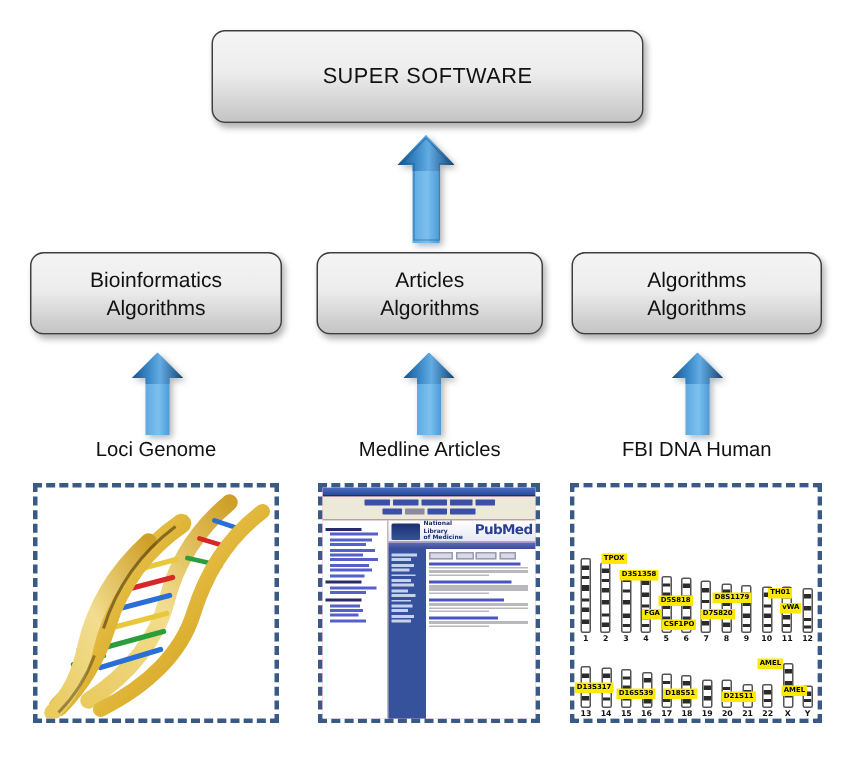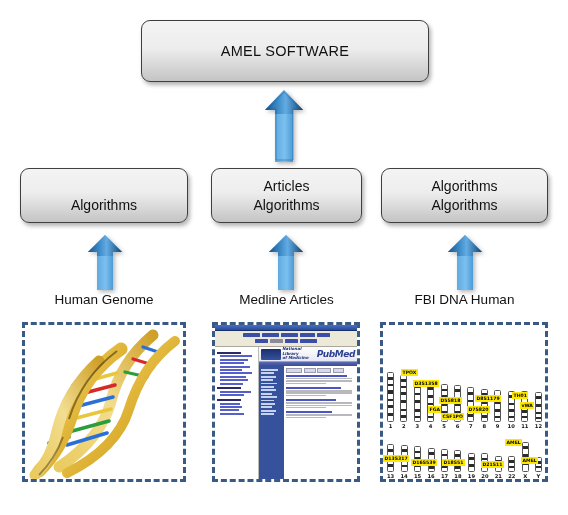--- a/index.html
+++ b/index.html
@@ -149,21 +149,20 @@
     z-index: 5;
     line-height: 1.25;
   }
 
   
   .browser {
     width: 100%; height: 100%;
     background: #ec4899;
     position: relative;
     font-size: 3px;
-    font-style: italic;
   }
   .br-titlebar {
     height: 5px;
     background: linear-gradient(to bottom,#4a6fc4,#2a4a9a);
     border-bottom: 0.5px solid #17306e;
   }
   .br-toolbar {
     height: 16px;
     background: #ece9d8;
     border-bottom: 0.5px solid #aaa79c;
@@ -253,21 +252,21 @@
   .res-ctl { height: 3px; background: #d9d9e8; border: 0.4px solid #9b9bb0; }
   .res-item { margin-bottom: 3.2px; }
   .res-title { height: 2px; width: 88%; background: #4a55c0; margin-bottom: 1px; }
   .res-line { height: 1.4px; width: 95%; background: #b9b9bd; margin: 0.9px 0; }
   .res-line.short { width: 58%; }
 </style>
 </head>
 <body>
 
 <div class="box" id="super-software-box">
-  <span class="box-label">AMEL SOFTWARE</span>
+  <span class="box-label">SUPER SOFTWARE</span>
 </div>
 
 <svg class="arrow" id="arrow-to-super" viewBox="0 0 38 72">
   <defs>
     <linearGradient id="agrad1" x1="0" y1="0" x2="1" y2="0">
       <stop offset="0%" stop-color="#1f5f9e"></stop>
       <stop offset="22%" stop-color="#5aa6e0"></stop>
       <stop offset="52%" stop-color="#7cc0ee"></stop>
       <stop offset="80%" stop-color="#3d8fd1"></stop>
       <stop offset="100%" stop-color="#14527f"></stop>
@@ -279,21 +278,21 @@
       <stop offset="100%" stop-color="#123f68"></stop>
     </linearGradient>
   </defs>
   <polygon points="19,0 38,20 28,20 28,72 10,72 10,20 0,20" fill="url(#agrad1)"></polygon>
   <polygon points="19,0 38,20 28,20 28,24 10,24 10,20 0,20" fill="url(#ahead1)" opacity="0.85"></polygon>
   <polygon points="19,2 35,19 28,19 28,70 11,70 11,19 3,19" fill="none" stroke="#1a5e97" stroke-width="0.8" opacity="0.6"></polygon>
 </svg>
 
 <div class="box algo-box" id="bioinformatics-box">
   <span class="box-label">
-    <br>
+    <span>Bioinformatics</span><br>
     <span>Algorithms</span>
   </span>
 </div>
 
 <div class="box algo-box" id="semantic-box">
   <span class="box-label">
     <span>Articles</span><br>
     <span>Algorithms</span>
   </span>
 </div>
@@ -313,21 +312,21 @@
 <svg class="arrow" id="arrow-semantic" viewBox="0 0 34 55">
   <polygon points="17,0 34,17 25,17 25,55 9,55 9,17 0,17" fill="url(#agrad1)"></polygon>
   <polygon points="17,0 34,17 25,17 25,21 9,21 9,17 0,17" fill="url(#ahead1)" opacity="0.85"></polygon>
 </svg>
 
 <svg class="arrow" id="arrow-statistical" viewBox="0 0 34 55">
   <polygon points="17,0 34,17 25,17 25,55 9,55 9,17 0,17" fill="url(#agrad1)"></polygon>
   <polygon points="17,0 34,17 25,17 25,21 9,21 9,17 0,17" fill="url(#ahead1)" opacity="0.85"></polygon>
 </svg>
 
-<div class="caption" id="caption-human-genome">Human Genome</div>
+<div class="caption" id="caption-human-genome">Loci Genome</div>
 <div class="caption" id="caption-medline">Medline Articles</div>
 <div class="caption" id="caption-fbi">FBI DNA Human</div>
 
 <div class="panel" id="panel-dna">
   <svg class="panel-svg" viewBox="0 0 158 154">
     <defs>
       <linearGradient id="goldA" x1="0" y1="0" x2="1" y2="1">
         <stop offset="0%" stop-color="#f6e08a"></stop>
         <stop offset="35%" stop-color="#e8c24a"></stop>
         <stop offset="70%" stop-color="#d6a726"></stop>

